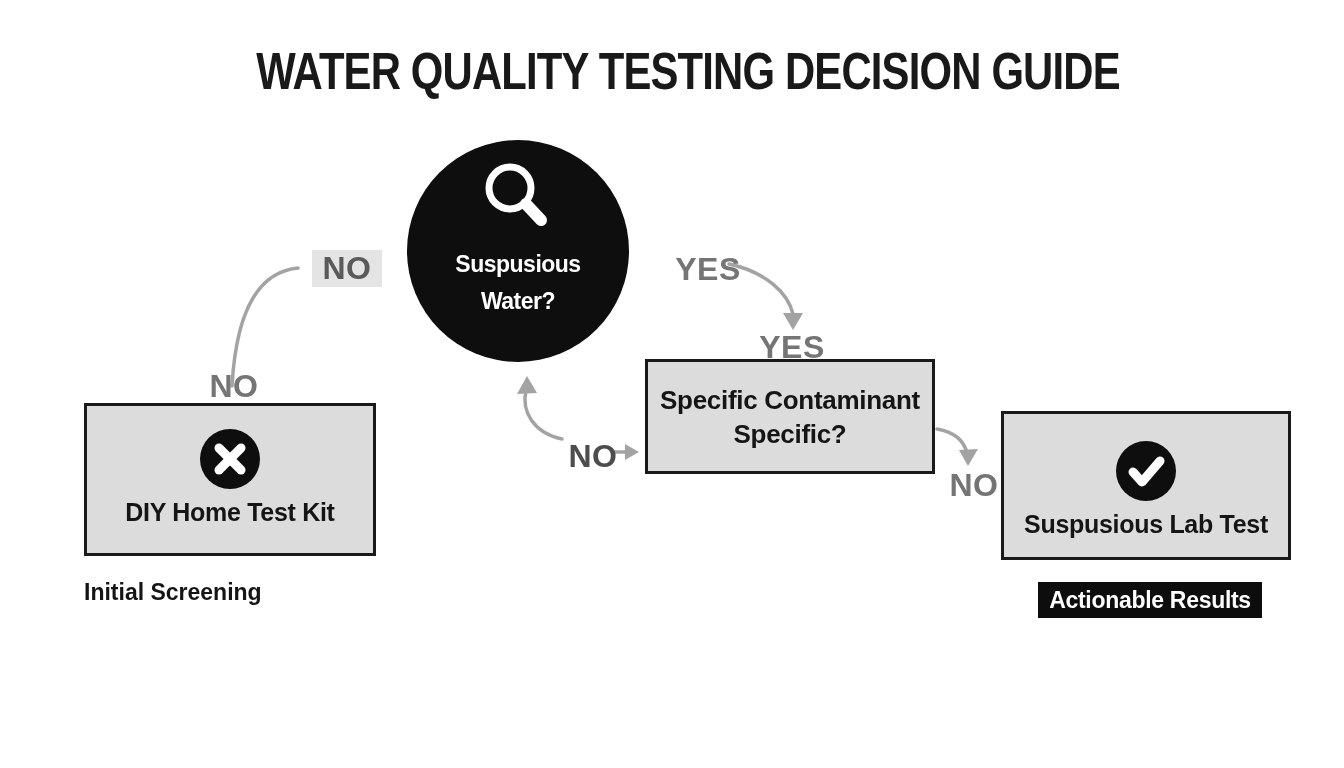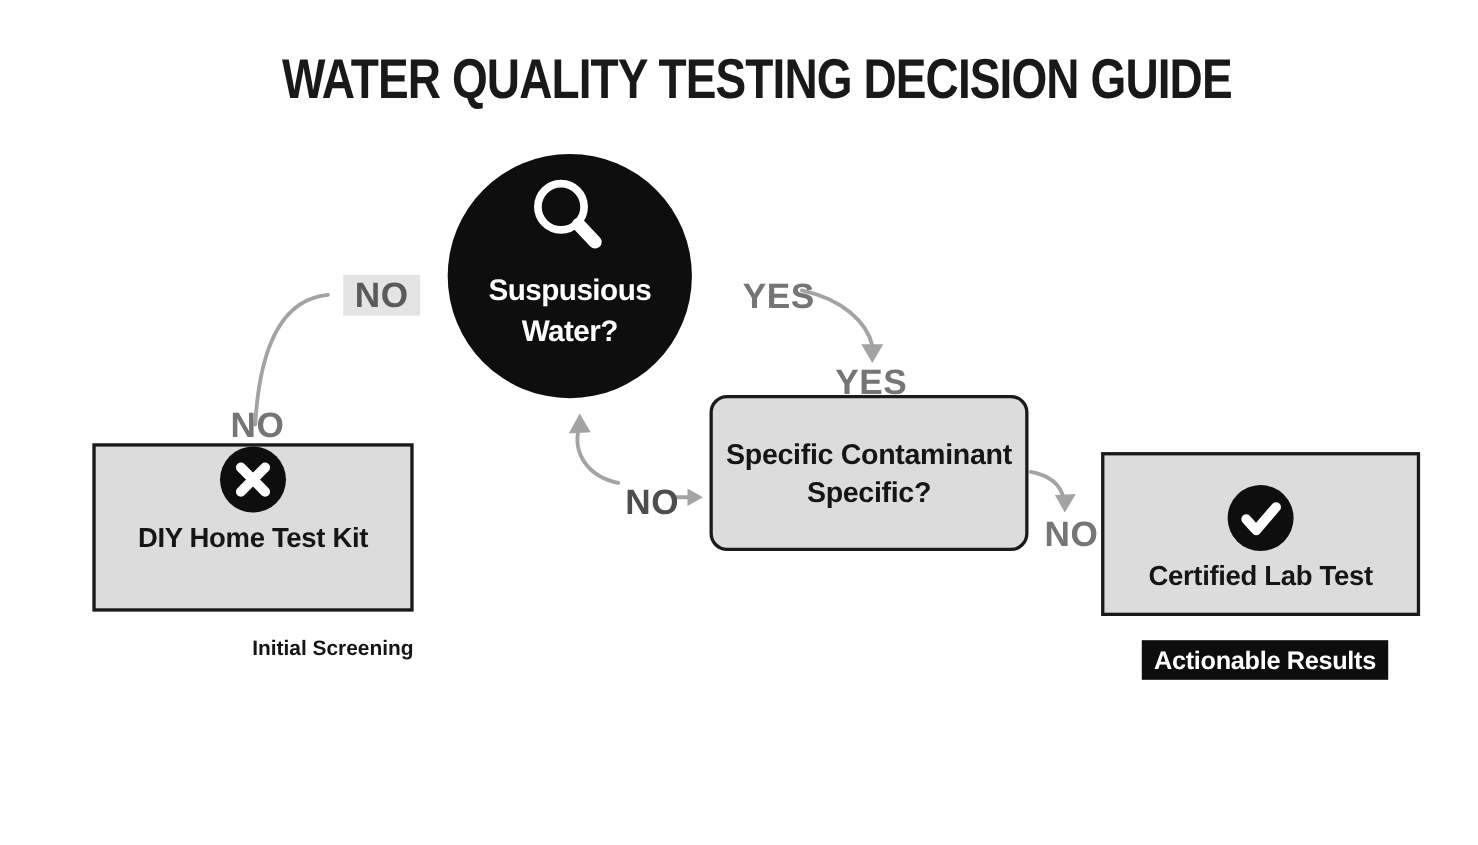--- a/index.html
+++ b/index.html
@@ -43,21 +43,21 @@
     width:222px;height:222px;border-radius:50%;
     background:var(--circle-fill,#0e0e0e);
   }
   .magnifier{
     position:absolute;left:76px;top:22px;
   }
   .icon-stroke{ stroke:#ffffff; fill:none; }
   .start-text{
     position:absolute;top:106px;left:0;width:100%;
     text-align:center;color:#fff;
-    font-size:27px;font-weight:700;line-height:37px;
+    font-size:23px;font-weight:700;line-height:37px;
     letter-spacing:-0.5px;
   }
   
   .edge-label{
     position:absolute;
     font-size:32px;font-weight:700;
     color:var(--label-gray,#757575);
     text-align:center;
     letter-spacing:0.5px;
   }
@@ -78,33 +78,32 @@
   .node-box .node-label{
     font-size:25px;font-weight:700;color:#151515;
     text-align:center;letter-spacing:-0.3px;
   }
   .icon-circle{
     width:60px;height:60px;border-radius:50%;
     background:var(--circle-fill,#0e0e0e);
     display:flex;align-items:center;justify-content:center;
     flex:0 0 auto;
   }
-  .diy-box{ left:68px;top:403px;width:292px;height:153px;}
+  .diy-box{ left:68px;top:403px;width:292px;height:153px;padding-top:23px; }
   .diy-box .node-label{ margin-top:9px; }
   .contaminant-box{
-    left:629px;top:359px;width:290px;height:142px;
+    left:629px;top:359px;width:290px;height:115px;
     justify-content:center;
-    border-radius:16px;
   }
   .contaminant-box .node-label{ font-size:26px;line-height:34px; }
   .lab-box{ left:985px;top:411px;width:290px;height:149px;padding-top:27px; }
   .lab-box .node-label{ margin-top:9px; }
   .caption{
     position:absolute;left:68px;top:579px;width:292px;
-    text-align:right;font-size:19px;font-weight:700;color:#151515;
+    text-align:left;font-size:23px;font-weight:700;color:#151515;
   }
   .badge{
     position:absolute;left:1022px;top:582px;width:224px;height:36px;
     background:var(--badge-bg,#0d0d0d);
     color:var(--badge-text,#ffffff);
     font-size:23px;font-weight:700;line-height:36px;text-align:center;
     letter-spacing:-0.3px;
   }
 </style>
 </head>
@@ -164,17 +163,17 @@
     <div class="node-label">Specific Contaminant</div>
     <div class="node-label">Specific?</div>
   </div>
 
   <div class="node-box lab-box">
     <div class="icon-circle">
       <svg width="60" height="60" viewBox="0 0 60 60">
         <polyline class="icon-stroke" points="17,31 26,41 44,20" stroke-width="9" stroke-linecap="round" stroke-linejoin="round"></polyline>
       </svg>
     </div>
-    <div class="node-label">Certified Lab Test</div>
+    <div class="node-label">Suspusious Lab Test</div>
   </div>
   <div class="badge">Actionable Results</div>
 
 </div>
 
 </body></html>

